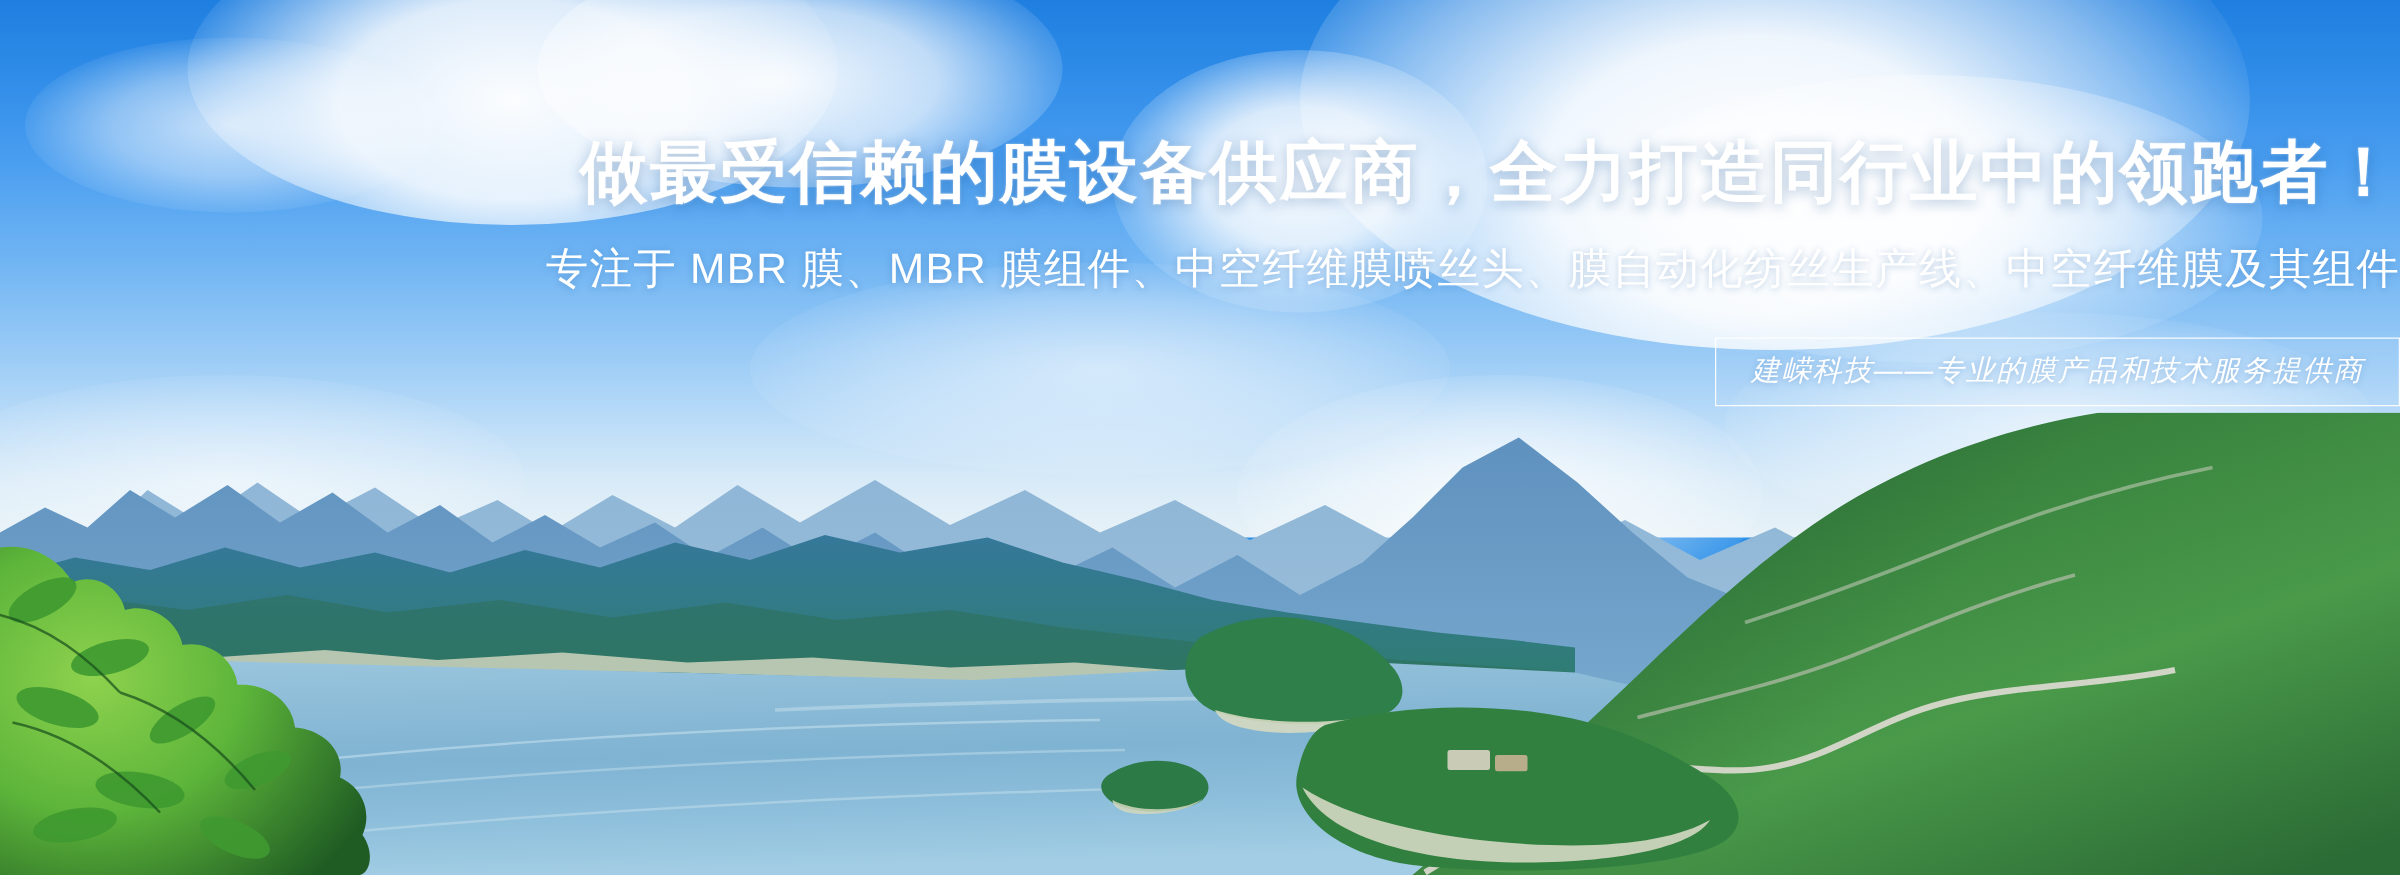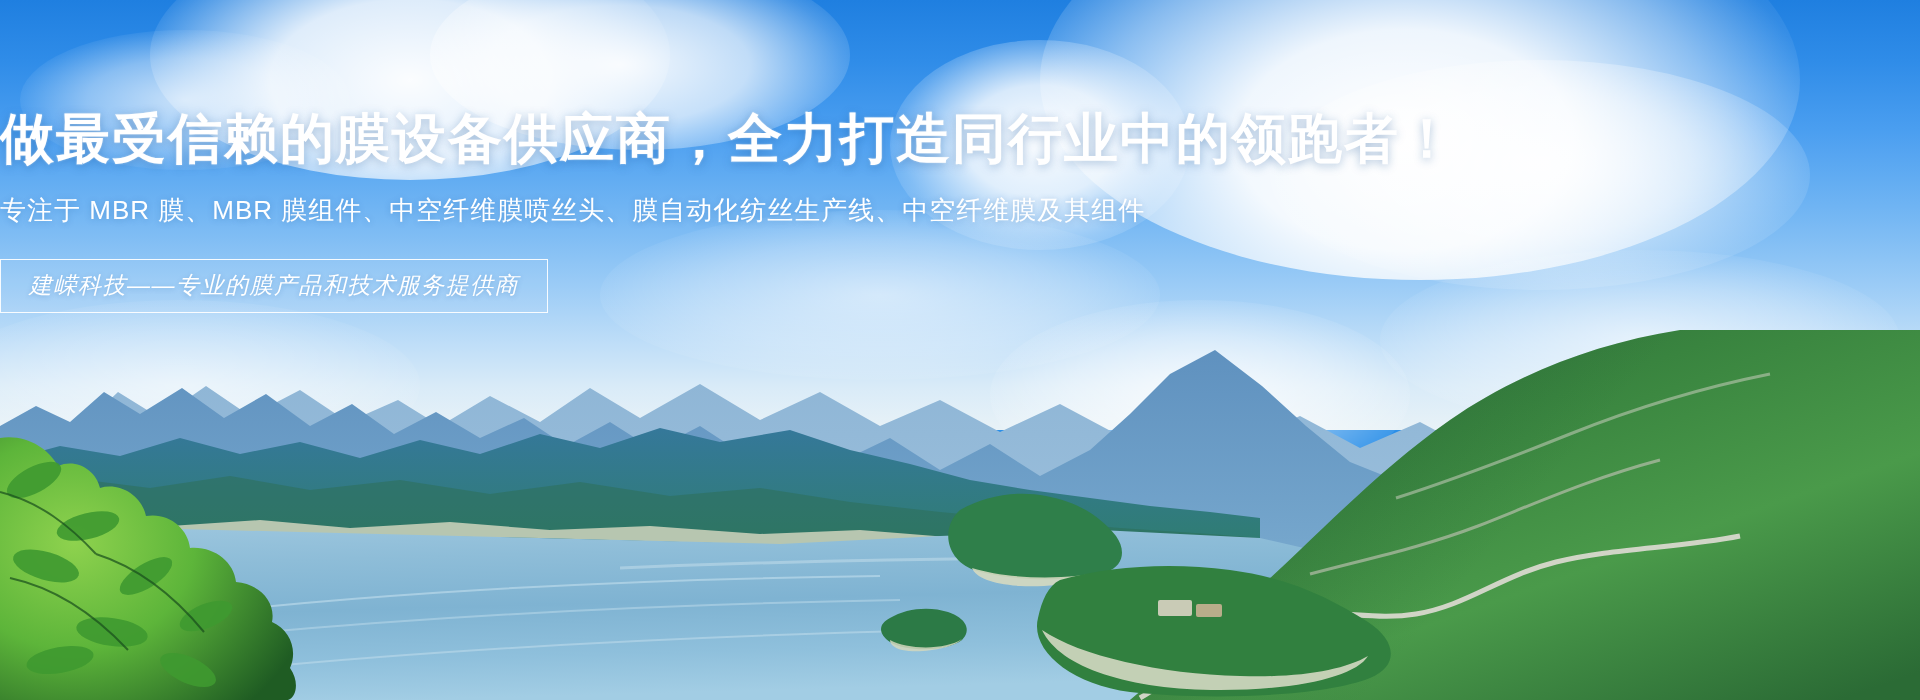--- a/index.html
+++ b/index.html
@@ -74,38 +74,38 @@
   }
   .layer { position: absolute; left: 0; top: 0; width: 1920px; height: 370px; }
   .layer svg { display: block; width: 1920px; height: 370px; }
 
   
   .copy {
     position: absolute;
     left: 0;
     top: 0;
     width: 1920px;
-    text-align: left;
+    text-align: right;
     z-index: 40;
   }
   .headline {
     margin: 0;
     padding-top: 108px;
     font-size: 54px;
     line-height: 1.12;
     font-weight: bold;
     color: #ffffff;
     letter-spacing: 2px;
     text-shadow: 0 2px 10px rgba(20,80,150,.35), 0 0 2px rgba(255,255,255,.6);
     white-space: nowrap;
   }
   .subline {
     margin: 0;
     padding-top: 24px;
-    font-size: 26px;
+    font-size: 34px;
     line-height: 1.4;
     font-weight: normal;
     color: #ffffff;
     letter-spacing: 1px;
     text-shadow: 0 1px 6px rgba(30,90,160,.3);
     white-space: nowrap;
   }
   .tagline-wrap {
     margin: 0;
     padding-top: 30px;

